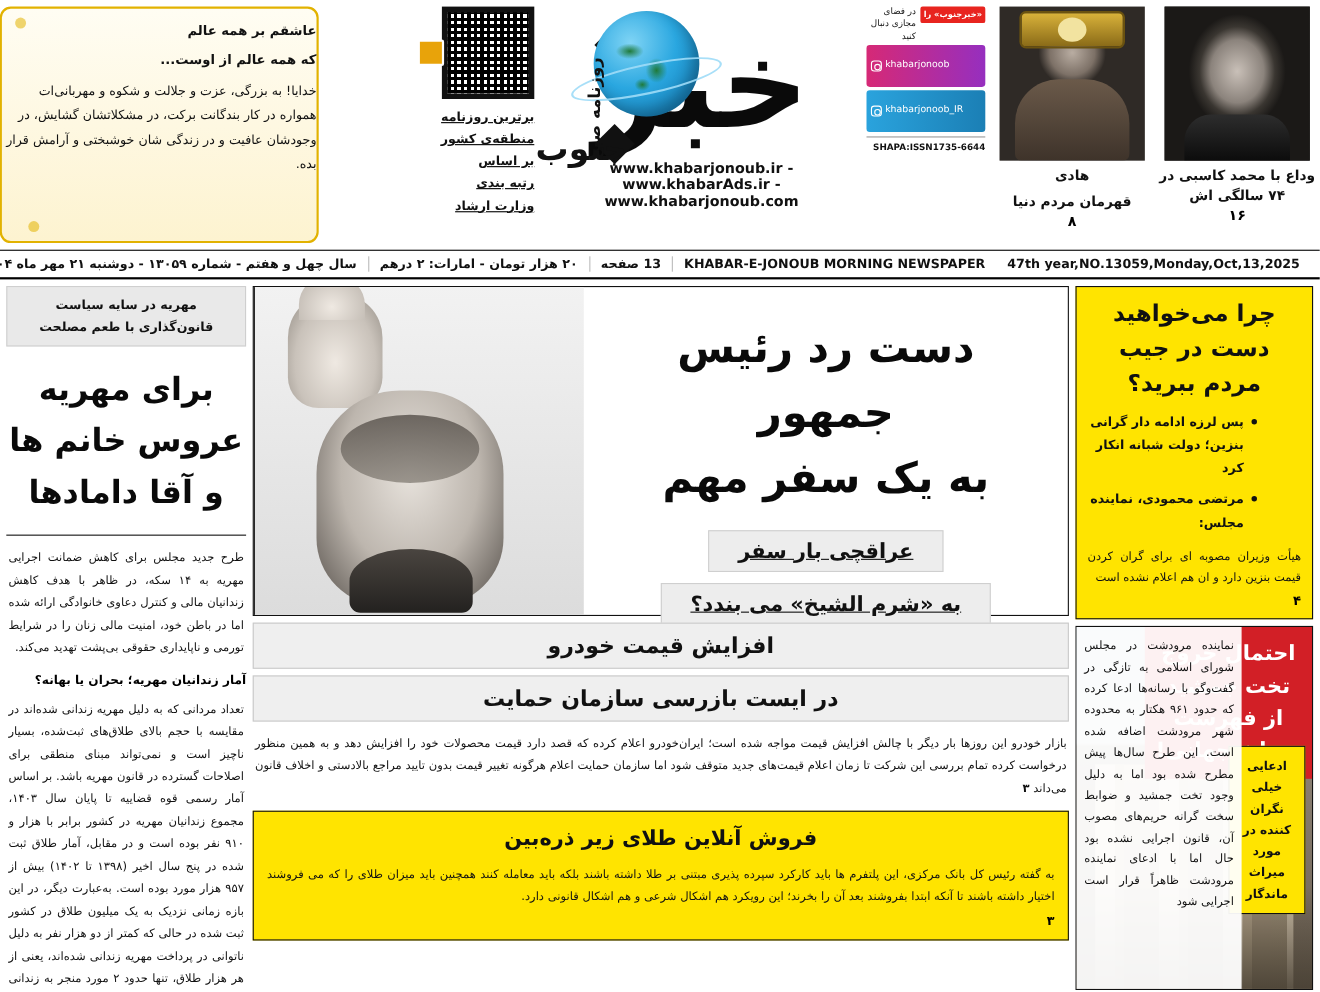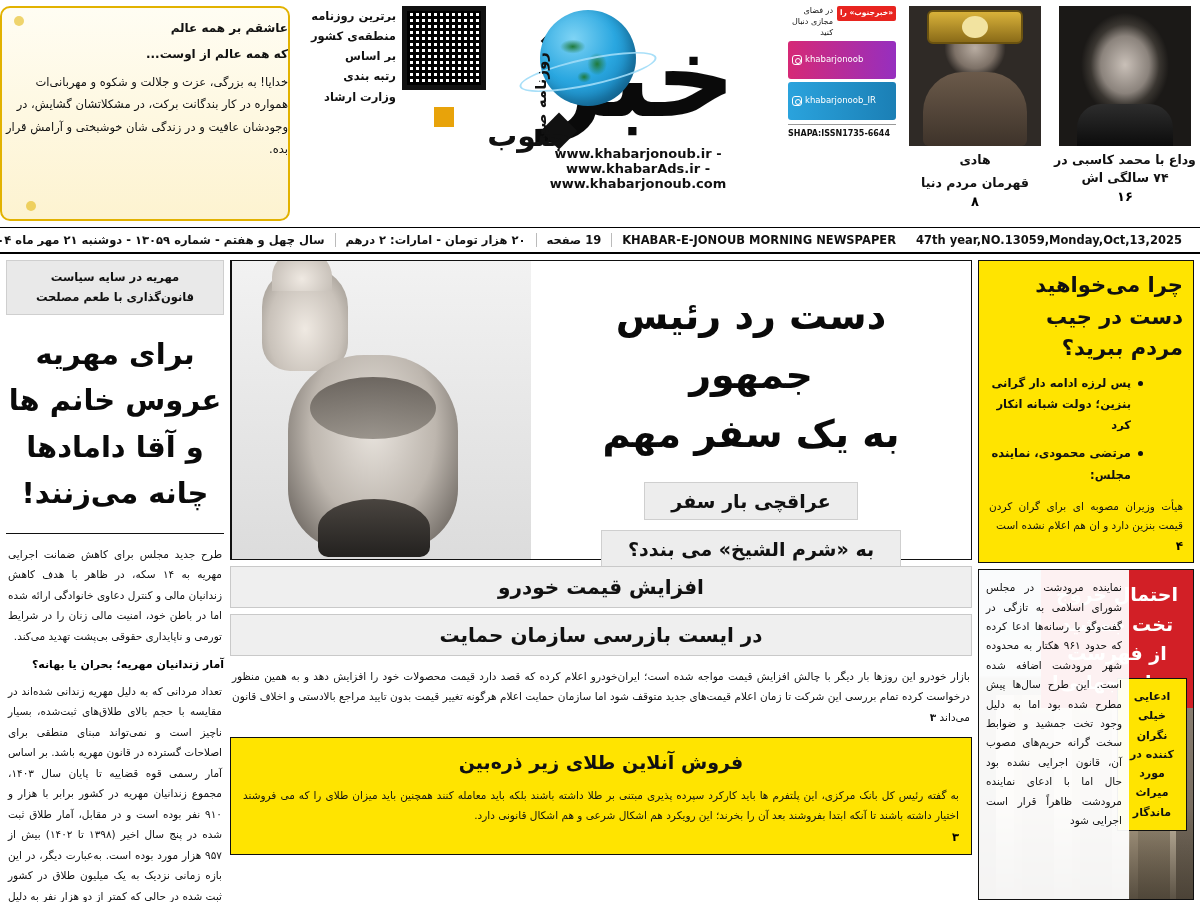--- a/index.html
+++ b/index.html
@@ -102,21 +102,21 @@
     background: linear-gradient(90deg,#d62976,#962fbf);
     color:#fff; border-radius:3px; padding:13px 4px; margin-top:3px;
     font-size:8.5px; direction:ltr; justify-content:flex-start;
   }
   .ig-glyph {
     width:10px;height:10px;border:1.6px solid #fff;border-radius:3px;position:relative;flex:none;
   }
   .ig-glyph::after{content:"";position:absolute;left:2px;top:2px;width:4px;height:4px;border:1.4px solid #fff;border-radius:50%;}
   .shapa {
     margin-top:4px; font-size:8px; font-weight:bold; color:#111;
-    border-top:1px solid #999; padding-top:3px; direction:ltr; text-align:left;
+    border-top:1px solid #999; padding-top:3px; direction:ltr; text-align:right;
   }
 
   
   .mh-logo {
     flex: 1;
     position: relative;
     text-align: center;
     padding-top: 4px;
   }
   .globe {
@@ -165,21 +165,21 @@
   .d1{ left:54px; top:28px; }
   .d2{ left:54px; top:118px; }
   .urls {
     position:absolute; bottom:36px; left:0; right:0;
     font-size:13px; font-weight:bold; direction:ltr; color:#111;
   }
 
   
   .mh-qr {
     width: 196px; padding: 6px 6px 0 2px;
-    display:flex; flex-direction:row; gap:6px;
+    display:flex; flex-direction:column; gap:6px;text-decoration:underline;
   }
   .qr {
     width: 84px; height: 84px; flex:none;
     background:
       repeating-linear-gradient(0deg,#000 0 3px,#fff 3px 6px),
       repeating-linear-gradient(90deg,#000 0 3px,#fff 3px 6px);
     background-blend-mode: multiply;
     border: 5px solid #111;
   }
   .qr-wrap{ position:relative; }
@@ -238,21 +238,21 @@
   .col-mid   { flex:1; display:flex; flex-direction:column; gap:6px; }
   .col-left  { width: 218px; display:flex; flex-direction:column; gap:6px; }
 
   
   .yellowbox {
     background:#ffe400;
     border: 1px solid #111;
     padding: 9px 10px;
   }
   .yb-title {
-    font-size: 21px; font-weight:bold; line-height:1.5; color:#111;
+    font-size: 21px; font-weight:bold; line-height:1.5; text-align:center; color:#111;
   }
   .yb-list { margin-top:8px; font-size:11.5px; line-height:1.85; font-weight:bold; color:#111; }
   .yb-list li { margin-bottom:7px; list-style:none; position:relative; padding-right:12px; }
   .yb-list li::before{
     content:""; position:absolute; right:0; top:8px; width:5px;height:5px;background:#111;border-radius:50%;
   }
   .yb-note {
     margin-top:8px; font-size:10.5px; line-height:1.8; text-align:justify; color:#111;
   }
   .yb-pg { font-size:12px; font-weight:bold; margin-top:4px; }
@@ -303,21 +303,21 @@
     background:#fff;
   }
   .hero-text {
     flex:1; padding: 26px 18px 10px 18px; text-align:center;
   }
   .hero-h1 {
     font-size: 38px; font-weight:bold; line-height:1.55; color:#0a0a0a;
   }
   .hero-pill {
     display:inline-block; background:#ededed; border:1px solid #cfcfcf;
-    font-size:19px; font-weight:bold; padding:7px 26px; margin-top:18px; color:#111;
+    font-size:19px; font-weight:bold; padding:7px 26px; margin-top:18px; color:#111;text-decoration:underline;
   }
   .hero-pill2 { margin-top:10px; }
   .hero-pg { font-size:12px; font-weight:bold; margin-top:10px; text-align:left; padding-left:8px; }
   .hero-photo {
     width: 300px; position:relative; overflow:hidden;
     background: linear-gradient(#f2f2f2,#dcdcdc);
     border-left:1px solid #111;
   }
   .face {
     position:absolute; left:56px; bottom:8px; width:170px; height:196px;
@@ -446,21 +446,21 @@
     <div class="mh-quote">
       <div class="q-head">عاشقم بر همه عالم</div>
       <div class="q-head">که همه عالم از اوست...</div>
       <div>خدایا! به بزرگی، عزت و جلالت و شکوه و مهربانی‌ات همواره در کار بندگانت برکت، در مشکلاتشان گشایش، در وجودشان عافیت و در زندگی شان خوشبختی و آرامش قرار بده.</div>
     </div>
   </div>
 
   <div class="infobar">
     <div class="ib-ltr">47th year,NO.13059,Monday,Oct,13,2025</div>
     <div class="ib-sep ib-grow" style="text-align:center">KHABAR-E-JONOUB MORNING NEWSPAPER</div>
-    <div class="ib-sep">19 صفحه</div>
+    <div class="ib-sep">13 صفحه</div>
     <div class="ib-sep">۲۰ هزار تومان - امارات: ۲ درهم</div>
     <div class="ib-sep">سال چهل و هفتم - شماره ۱۳۰۵۹ - دوشنبه ۲۱ مهر ماه ۱۴۰۴</div>
   </div>
 
   <div class="content">
 
     <div class="col-right">
 
       <div class="yellowbox">
         <div class="yb-title">چرا می‌خواهید</div>
@@ -522,21 +522,20 @@
 
     <div class="col-left">
       <div class="lc-kicker">
         <div>مهریه در سایه سیاست</div>
         <div>قانون‌گذاری با طعم مصلحت</div>
       </div>
       <div class="lc-title">
         <div>برای مهریه</div>
         <div>عروس خانم ها</div>
         <div>و آقا دامادها</div>
-        <div>چانه می‌زنند!</div>
       </div>
       <hr class="rule">
       <div class="lc-body">طرح جدید مجلس برای کاهش ضمانت اجرایی مهریه به ۱۴ سکه، در ظاهر با هدف کاهش زندانیان مالی و کنترل دعاوی خانوادگی ارائه شده اما در باطن خود، امنیت مالی زنان را در شرایط تورمی و ناپایداری حقوقی بی‌پشت تهدید می‌کند.</div>
       <div class="lc-sub">آمار زندانیان مهریه؛ بحران یا بهانه؟</div>
       <div class="lc-body">تعداد مردانی که به دلیل مهریه زندانی شده‌اند در مقایسه با حجم بالای طلاق‌های ثبت‌شده، بسیار ناچیز است و نمی‌تواند مبنای منطقی برای اصلاحات گسترده در قانون مهریه باشد. بر اساس آمار رسمی قوه قضاییه تا پایان سال ۱۴۰۳، مجموع زندانیان مهریه در کشور برابر با هزار و ۹۱۰ نفر بوده است و در مقابل، آمار طلاق ثبت شده در پنج سال اخیر (۱۳۹۸ تا ۱۴۰۲) بیش از ۹۵۷ هزار مورد بوده است. به‌عبارت دیگر، در این بازه زمانی نزدیک به یک میلیون طلاق در کشور ثبت شده در حالی که کمتر از دو هزار نفر به دلیل ناتوانی در پرداخت مهریه زندانی شده‌اند، یعنی از هر هزار طلاق، تنها حدود ۲ مورد منجر به زندانی شدن مرد به دلیل مهریه شده است.</div>
 
     </div>
   </div>
 </div>
 

